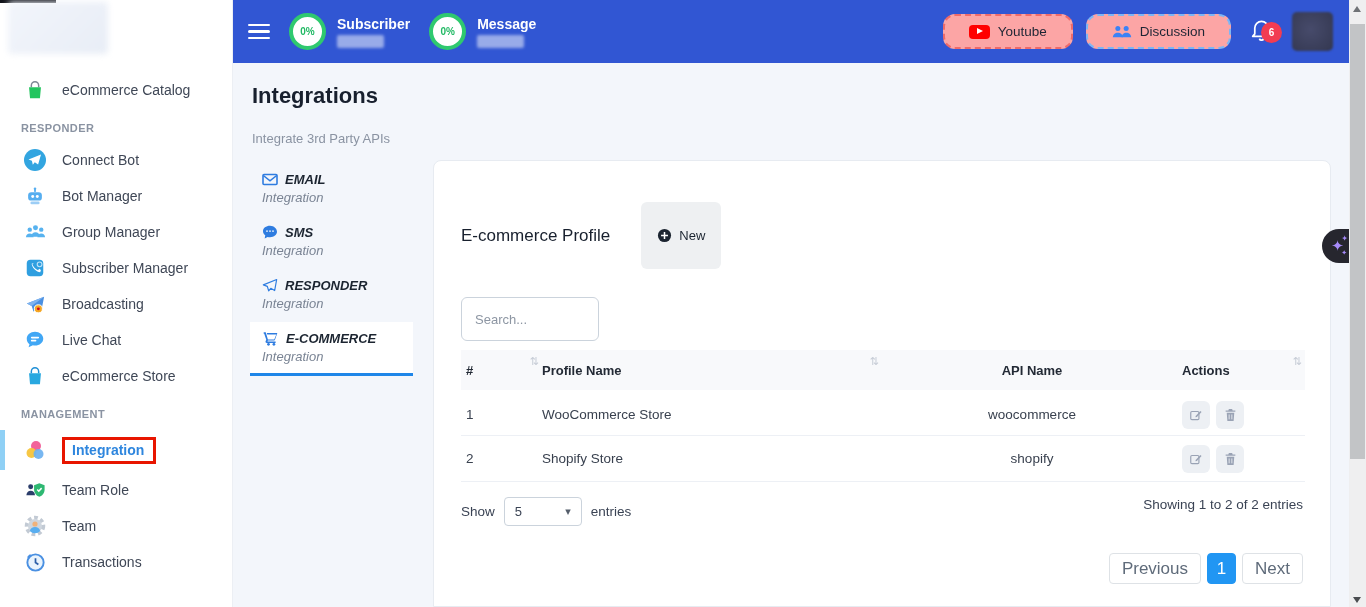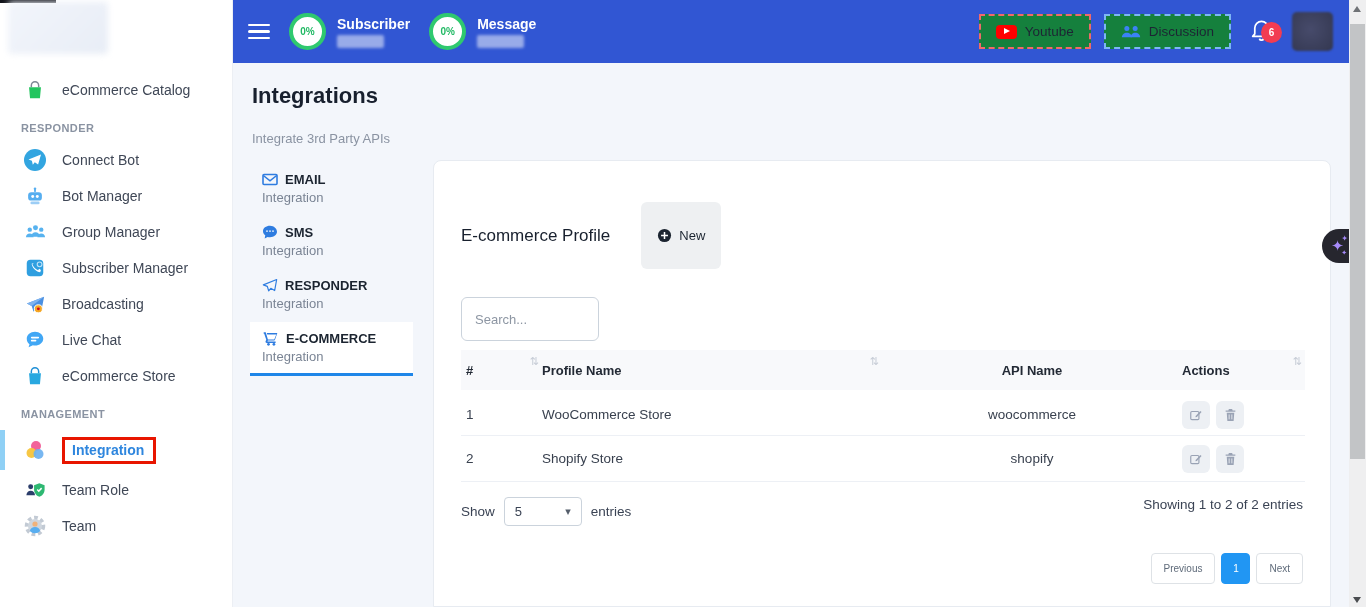--- a/index.html
+++ b/index.html
@@ -21,36 +21,36 @@
   
   .topbar { position:absolute; left:233px; top:0; width:1116px; height:63px; background:#3156d3; display:flex; align-items:center; z-index:1; }
   .hamburger { width:22px; margin-left:15px; cursor:pointer; }
   .hamburger div { height:2.5px; background:#fff; margin:4px 0; border-radius:2px; }
   .stat { display:flex; align-items:center; margin-left:19px; gap:11px; }
   .ring { width:37px; height:37px; border-radius:50%; border:4px solid #2fc96f; background:#fff; display:flex; align-items:center; justify-content:center; font-size:10px; font-weight:bold; color:#21b964; }
   .stat-txt { display:flex; flex-direction:column; gap:3px; }
   .stat-label { color:#fff; font-weight:bold; font-size:14px; }
   .redact { width:47px; height:13px; background:rgba(255,255,255,.5); border-radius:2px; filter:blur(1.5px); }
   .top-right { margin-left:auto; display:flex; align-items:center; gap:13px; margin-right:16px; }
-  .top-btn { display:flex; align-items:center; gap:8px; background:#15803d; border-radius:0; padding:8px 15px; font-size:13.5px; color:#1d2534; cursor:pointer; }
+  .top-btn { display:flex; align-items:center; gap:8px; background:#fca5a5; border-radius:12px; padding:8px 24px; font-size:13.5px; color:#1d2534; cursor:pointer; }
   .btn-youtube { border:2px dashed #ef6a6a; }
   .btn-discussion { border:2px dashed #7db6f5; }
   .yt-ic { width:21px; height:14px; background:#f00; border-radius:4px; position:relative; }
   .yt-ic::after { content:""; position:absolute; left:8px; top:3.5px; border-left:6px solid #fff; border-top:3.5px solid transparent; border-bottom:3.5px solid transparent; }
   .bell-wrap { position:relative; margin-left:6px; cursor:pointer; }
   .badge { position:absolute; left:11px; top:5px; min-width:21px; height:21px; border-radius:50%; background:#f23c52; color:#fff; font-size:10px; font-weight:bold; display:flex; align-items:center; justify-content:center; }
   .avatar { width:41px; height:39px; border-radius:5px; background:radial-gradient(circle at 45% 45%, #474b6b, #333750); filter:blur(1px); margin-left:6px; cursor:pointer; }
 
   
   .content { position:absolute; left:233px; top:63px; width:1116px; height:544px; background:#f3f6fb; }
   .page-title { position:absolute; left:19px; top:20px; font-size:22px; font-weight:bold; color:#18202e; }
   .page-sub { position:absolute; left:19px; top:68px; font-size:13px; color:#8a93a2; }
 
   .subnav { position:absolute; left:17px; top:100px; width:163px; }
-  .subnav-item { padding:9px 12px 9px 12px; margin-bottom:2px; cursor:pointer; }
+  .subnav-item { padding:9px 12px 9px 12px; margin-bottom:2px; cursor:pointer;font-style:italic; }
   .subnav-item .t { display:flex; align-items:center; gap:7px; font-size:13px; font-weight:bold; color:#1b2430; }
   .subnav-item .s { font-size:13px; color:#7a8494; margin-top:3px; }
   .subnav-item.active { background:#fff; border-bottom:3px solid #1f86e8; }
 
   .card { position:absolute; left:200px; top:97px; width:898px; height:447px; background:#fff; border:1px solid #e7ebf1; border-radius:8px 8px 0 0; padding:0 27px; }
   .panel-head { margin-top:41px; display:flex; align-items:center; }
   .panel-title { font-size:17px; font-weight:normal; color:#18202e; }
   .new-btn { margin-left:31px; display:flex; align-items:center; gap:7px; background:#eef0f2; border:none; border-radius:6px; padding:26px 16px; font-size:13px; color:#1b2430; cursor:pointer; font-family:inherit; }
   .search-input { margin-top:28px; width:138px; height:44px; border:1px solid #cbd3dc; border-radius:6px; padding:0 13px; font-size:13px; color:#3a4354; font-family:inherit; outline:none; display:block; }
   .search-input::placeholder { color:#8d96a3; }
@@ -64,21 +64,21 @@
   .grid tbody tr:first-child td { border-top:4px solid #fff; }
   .pad-l { padding-left:5px; }
   .act-btn { width:28px; height:28px; border:none; border-radius:6px; background:#edf0f4; display:inline-flex; align-items:center; justify-content:center; margin-right:6px; cursor:pointer; vertical-align:middle; }
 
   .tbl-footer { margin-top:15px; display:flex; align-items:flex-start; justify-content:space-between; }
   .show-wrap { display:flex; align-items:center; gap:9px; font-size:13.5px; color:#3a4354; }
   .entries-select { width:78px; height:29px; border:1px solid #cbd3dc; border-radius:4px; display:flex; align-items:center; padding:0 10px; font-size:13px; color:#3a4354; cursor:pointer; justify-content:space-between; }
   .entries-select .chev { color:#555e6b; font-size:11px; }
   .showing-txt { font-size:13.5px; color:#3a4354; }
   .pagi { position:absolute; right:27px; top:392px; display:flex; gap:6px; }
-  .page-btn { height:31px; border:1px solid #dee2e6; background:#fff; color:#5f6b7a; font-size:10px; padding:0 12px; cursor:pointer; font-family:inherit; border-radius:4px; display:flex; align-items:center; }
+  .page-btn { height:31px; border:1px solid #dee2e6; background:#fff; color:#5f6b7a; font-size:17px; padding:0 12px; cursor:pointer; font-family:inherit; border-radius:4px; display:flex; align-items:center; }
   .page-btn.current { background:#2196f3; border-color:#2196f3; color:#fff; width:29px; justify-content:center; padding:0; }
 
   
   .ai-fab { position:absolute; right:13px; top:229px; width:31px; height:34px; background:#26262e; border-radius:17px 0 0 17px; color:#a78bfa; display:flex; align-items:center; justify-content:center; z-index:3; cursor:pointer; }
   .ai-fab .sp1 { font-size:15px; }
   .ai-fab .sp2 { font-size:8px; position:absolute; right:5px; top:5px; }
   .ai-fab .sp3 { font-size:7px; position:absolute; right:6px; bottom:6px; }
 
   
   .scrollbar { position:absolute; right:0; top:0; width:17px; height:607px; background:#efeff0; z-index:5; }
@@ -211,20 +211,30 @@
       <div class="side-item">
         <span class="ic">
           <svg width="24" height="24" viewBox="0 0 24 24">
               <circle cx="12" cy="12" r="8" fill="none" stroke="#c2cad4" stroke-width="4.5" stroke-dasharray="3.5 2.6"></circle>
               <circle cx="12" cy="12" r="7" fill="#cfd6de"></circle>
               <circle cx="12" cy="10" r="2.6" fill="#f0b27a"></circle>
               <path d="M6.8 17c.6-2.6 2.7-4 5.2-4s4.6 1.4 5.2 4a7 7 0 0 1-10.4 0z" fill="#58aef0"></path>
             </svg>
         </span>
         <span>Team</span>
+      </div>
+      <div class="side-item">
+        <span class="ic">
+          <svg width="23" height="23" viewBox="0 0 24 24">
+              <circle cx="12" cy="12" r="8.5" fill="#eaf4fd" stroke="#4a90e2" stroke-width="2"></circle>
+              <path d="M12 7.5V12l3 2" fill="none" stroke="#2c5fa8" stroke-width="1.8"></path>
+              <path d="M4 7a9 9 0 0 1 3-3" fill="none" stroke="#4a90e2" stroke-width="2"></path>
+            </svg>
+        </span>
+        <span>Transactions</span>
       </div>
     </div>
   </aside>
 
   <header class="topbar">
     <div class="hamburger">
         <div></div>
         <div></div>
         <div></div>
       </div>

